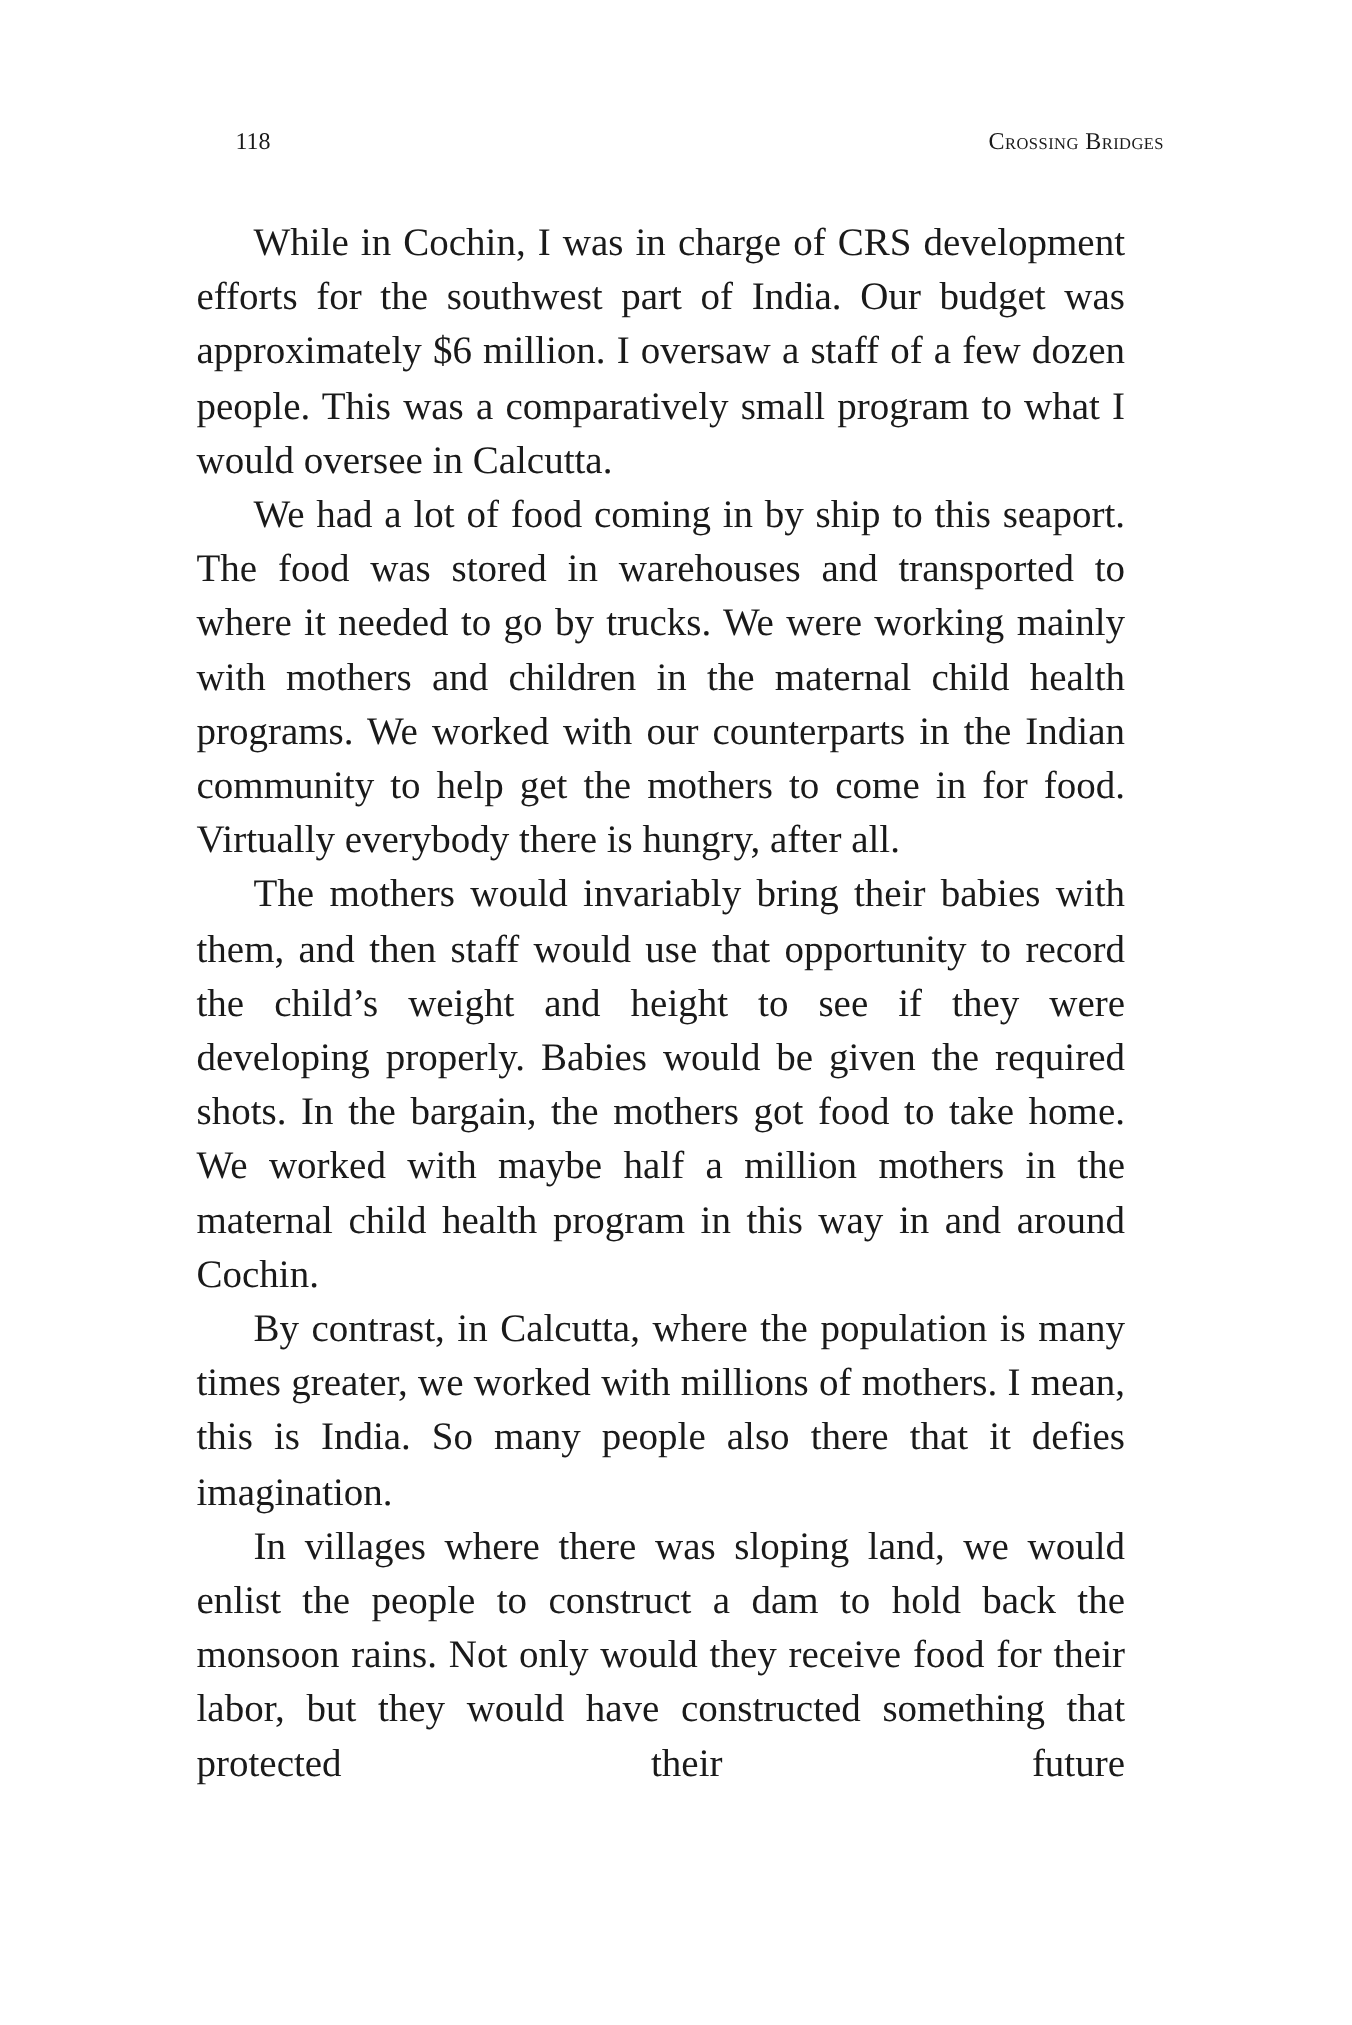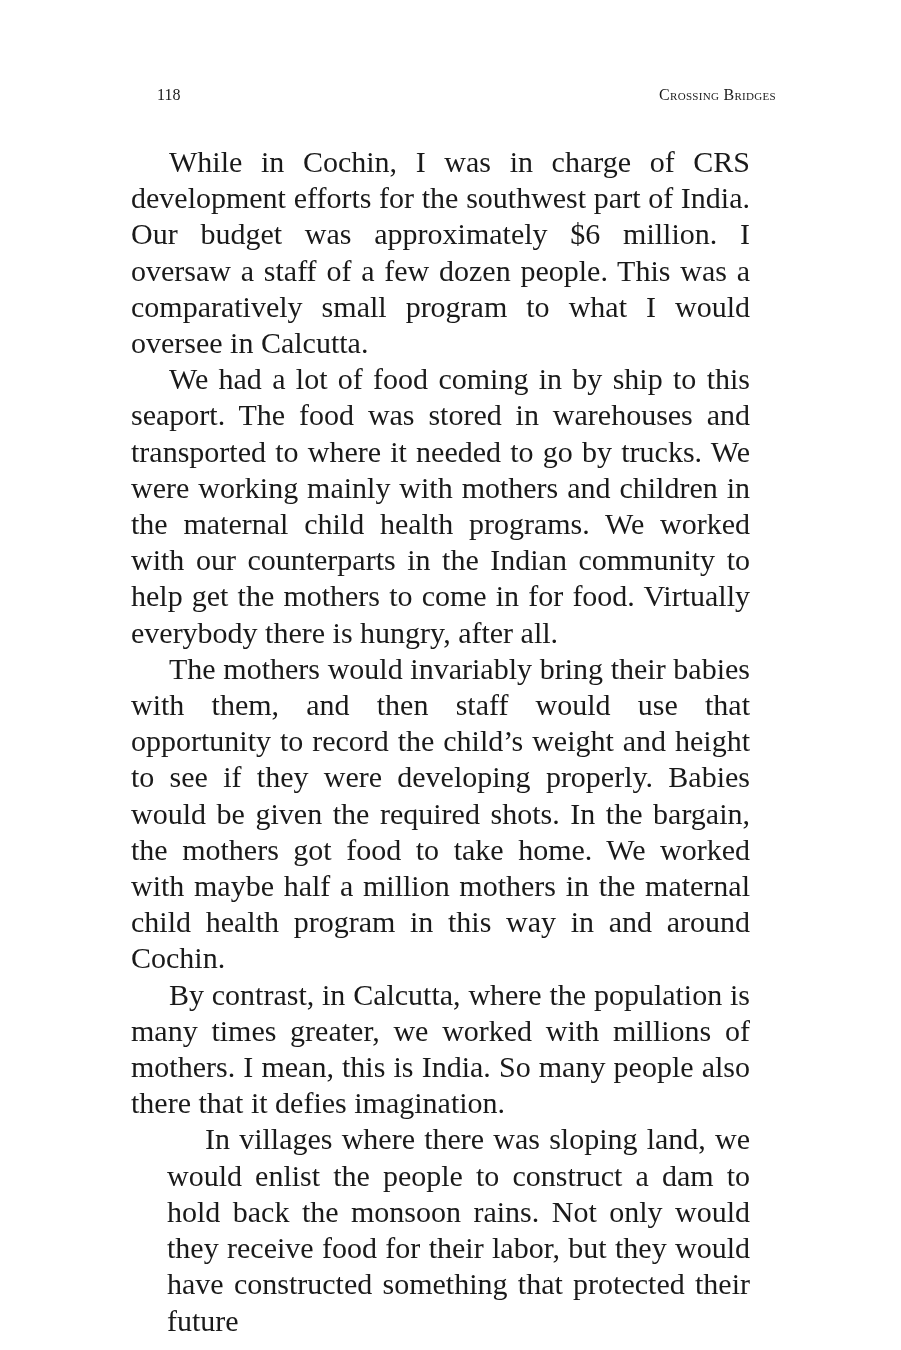--- a/index.html
+++ b/index.html
@@ -1,30 +1,30 @@
 <!DOCTYPE html>
 <html><head>
 <meta charset="utf-8">
 <style>
   html, body { margin:0; padding:0; background:#ffffff; }
   body { width:901px; height:1350px; position:relative; overflow:hidden; color:#1a1a1a;
          font-family:"Liberation Serif","DejaVu Serif",serif; }
   .header { position:absolute; top:86px; left:131px; width:619px; height:24px; font-size:16px;margin-left:26px; }
   .page-num { position:absolute; left:0; top:0; }
   .running-head { position:absolute; left:0; right:0; text-align:right; font-variant:small-caps; letter-spacing:0.3px; top:0; }
-  .body { position:absolute; top:144px; left:131px; width:619px; font-size:30px; line-height:36.2px; text-align:justify; }
+  .body { position:absolute; top:144px; left:131px; width:619px; font-size:26px; line-height:36.2px; text-align:justify; }
   .body p { margin:0; text-indent:38px; }
 </style>
 </head>
 <body>
 
 <div class="header">
   <span class="page-num">118</span>
   <span class="running-head">Crossing Bridges</span>
 </div>
 
 <div class="body">
   <p>While in Cochin, I was in charge of CRS development efforts for the southwest part of India. Our budget was approximately $6 million. I oversaw a staff of a few dozen people. This was a comparatively small program to what I would oversee in Calcutta.</p>
   <p>We had a lot of food coming in by ship to this seaport. The food was stored in warehouses and transported to where it needed to go by trucks. We were working mainly with mothers and children in the maternal child health programs. We worked with our counterparts in the Indian community to help get the mothers to come in for food. Virtually everybody there is hungry, after all.</p>
   <p>The mothers would invariably bring their babies with them, and then staff would use that opportunity to record the child’s weight and height to see if they were developing properly. Babies would be given the required shots. In the bargain, the mothers got food to take home. We worked with maybe half a million mothers in the maternal child health program in this way in and around Cochin.</p>
   <p>By contrast, in Calcutta, where the population is many times greater, we worked with millions of mothers. I mean, this is India. So many people also there that it defies imagination.</p>
-  <p style="text-align-last:justify;margin-left:36px;">In villages where there was sloping land, we would enlist the people to construct a dam to hold back the monsoon rains. Not only would they receive food for their labor, but they would have constructed something that protected their future</p>
+  <p style="text-align-last:justify;">In villages where there was sloping land, we would enlist the people to construct a dam to hold back the monsoon rains. Not only would they receive food for their labor, but they would have constructed something that protected their future</p>
 </div>
 
 </body></html>

